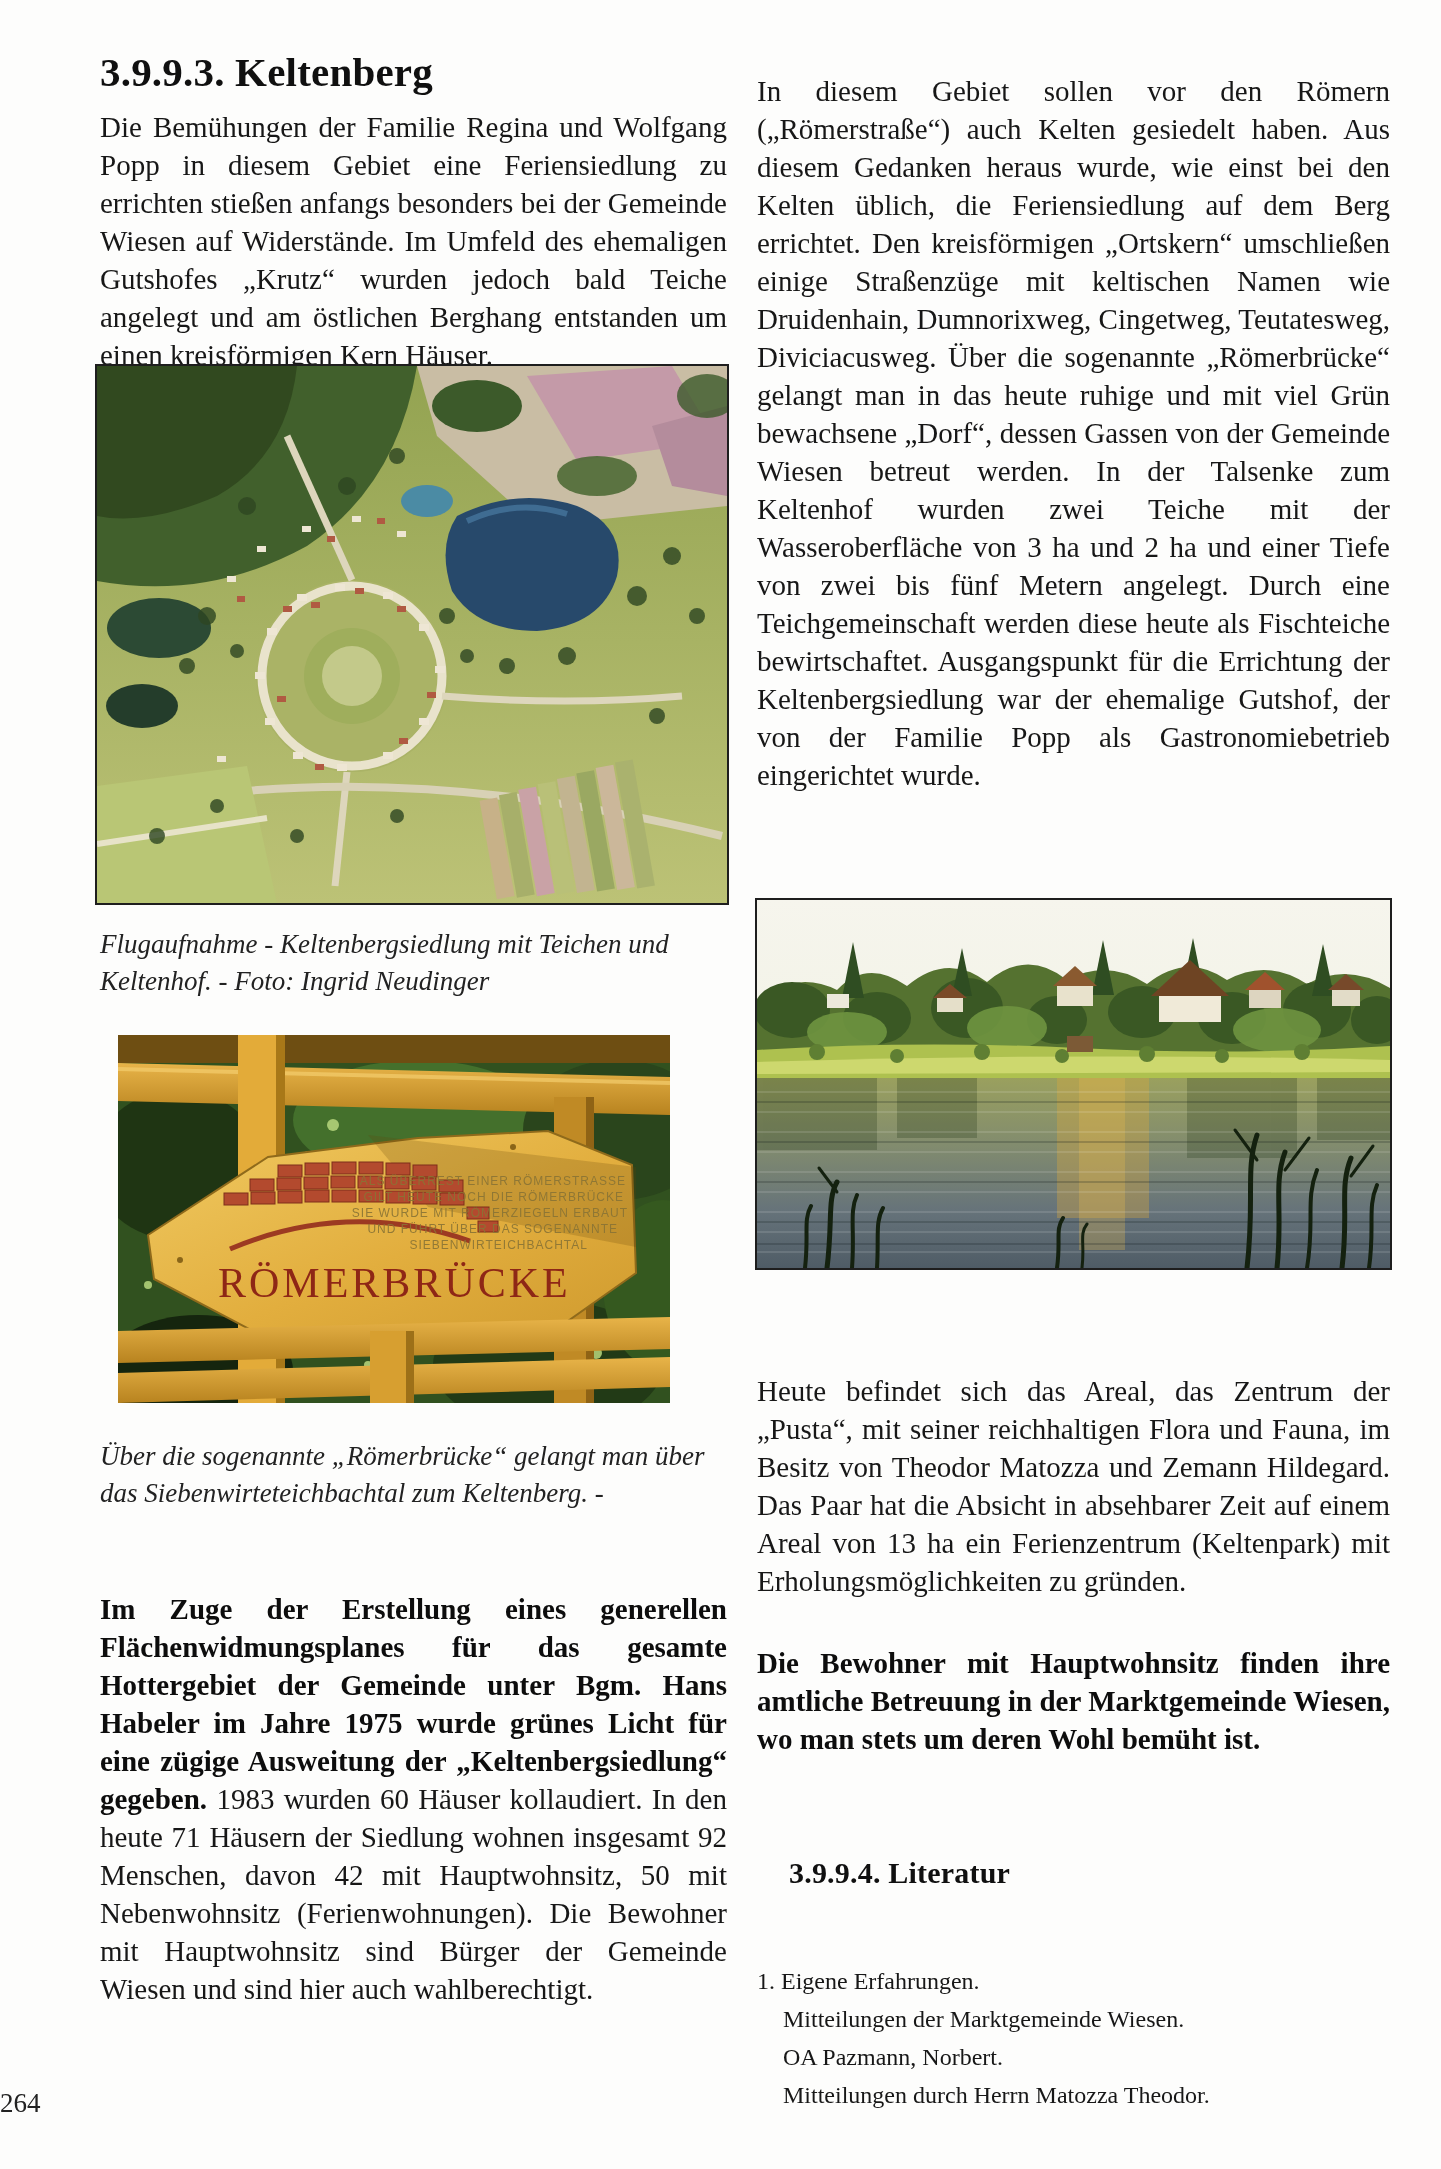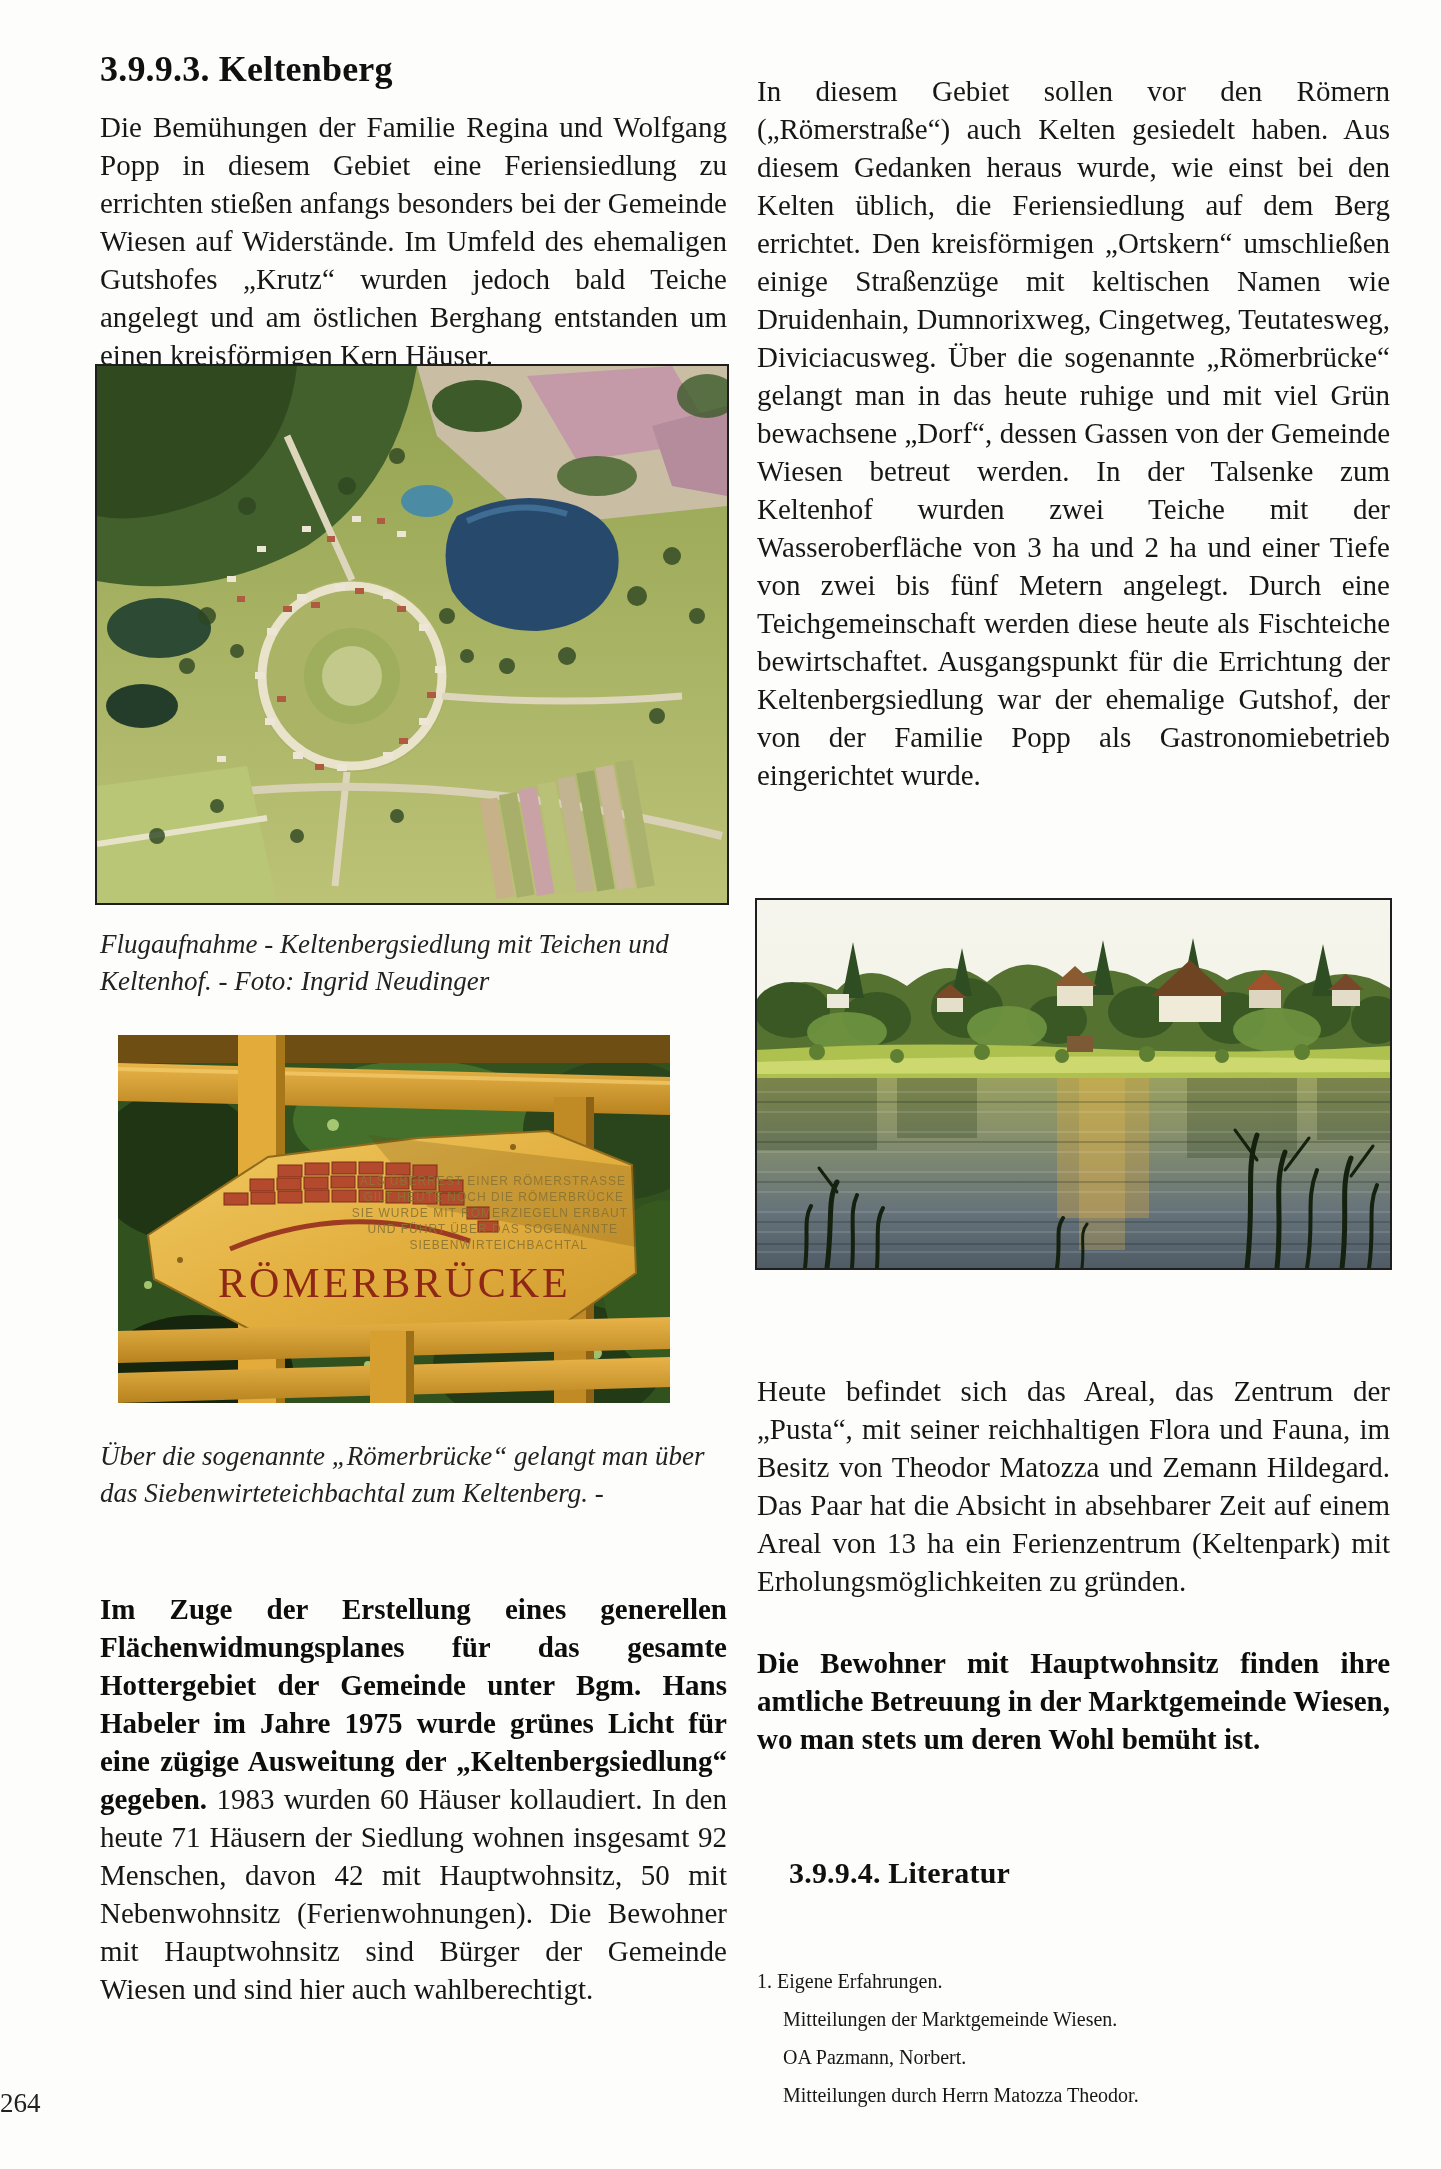--- a/index.html
+++ b/index.html
@@ -7,21 +7,21 @@
     position:relative;
     width:1441px;height:2169px;
     margin:0 auto;
     background:#fdfdfc;
     font-family:"Liberation Serif",serif;
     color:#1b1b1b;
     overflow:hidden;
   }
   .h1{
     position:absolute;
-    font-size:36px;font-weight:bold;color:#101010;
+    font-size:41px;font-weight:bold;color:#101010;
     letter-spacing:.2px;
   }
   .body-text{
     position:absolute;
     font-size:29px;line-height:38px;
     text-align:justify;
     color:#171717;
   }
   .body-text .bold{font-weight:bold;color:#0d0d0d;}
   .caption{
@@ -30,21 +30,21 @@
     font-style:italic;color:#222;
   }
   .photo{
     position:absolute;
     overflow:hidden;
   }
   .photo svg{display:block;width:100%;height:100%;}
   .framed{outline:2px solid #1e1e1e;}
   .lit-list{
     position:absolute;
-    font-size:20px;line-height:38px;
+    font-size:24px;line-height:38px;
     color:#171717;
   }
   .lit-list .indent{padding-left:26px;}
   .page-number{
     position:absolute;left:0;top:2088px;width:1441px;
     text-align:left;font-size:27px;color:#222;
   }
 </style>
 </head>
 <body>

